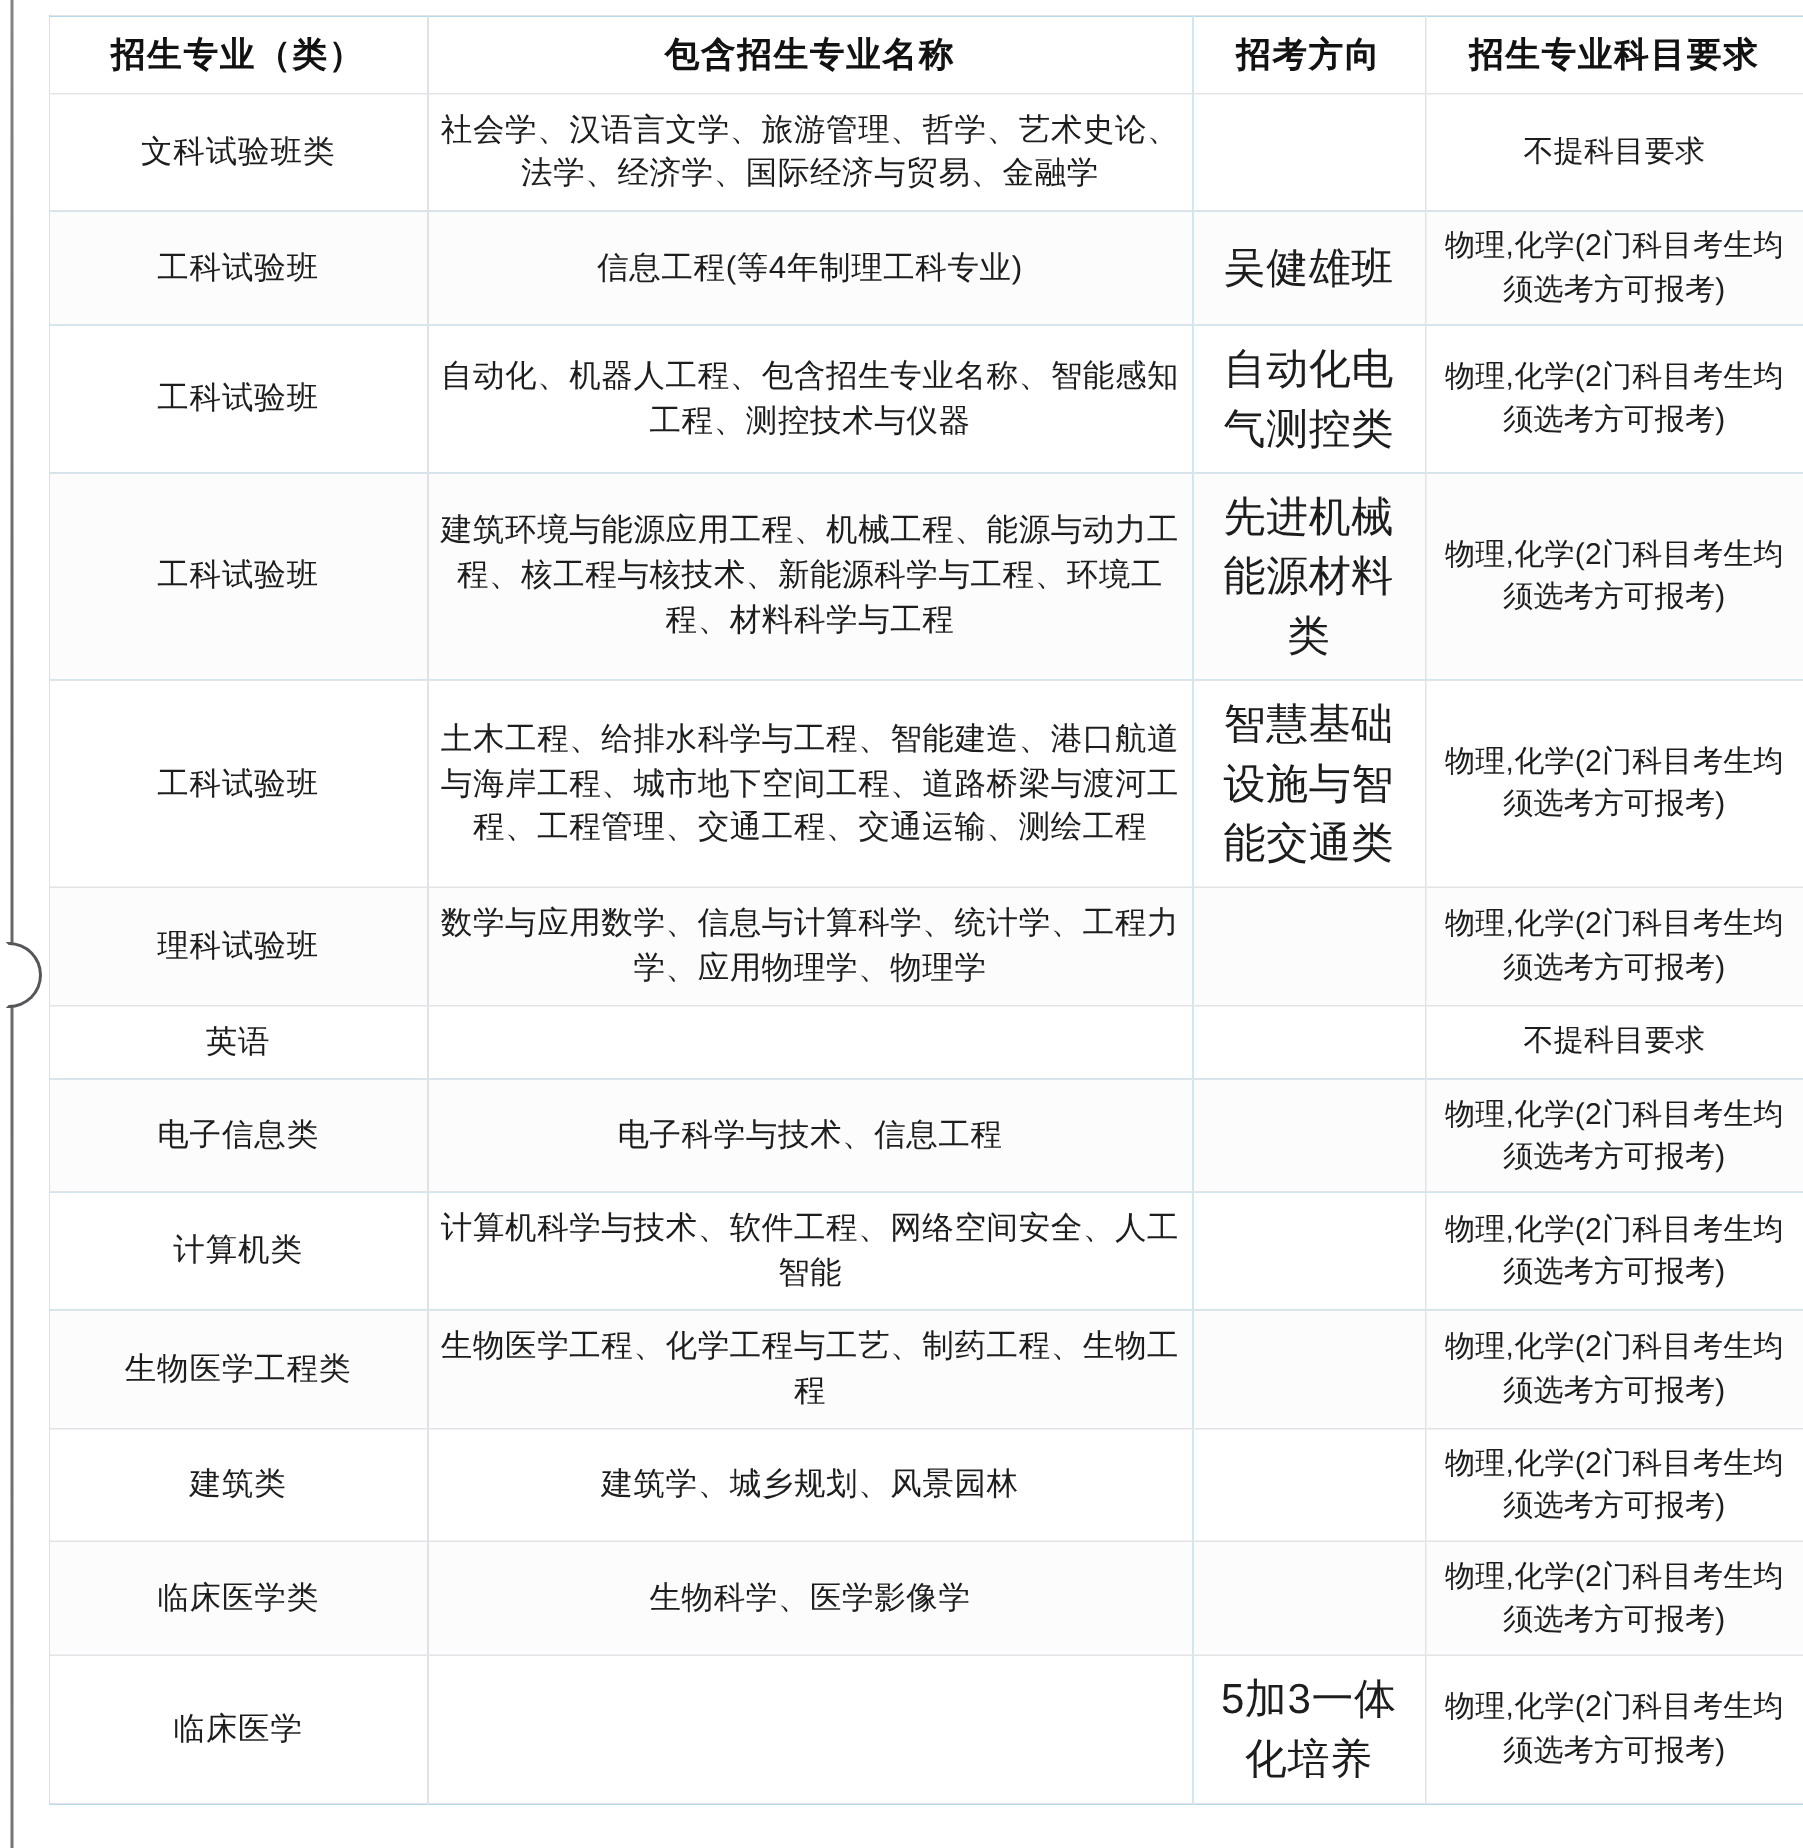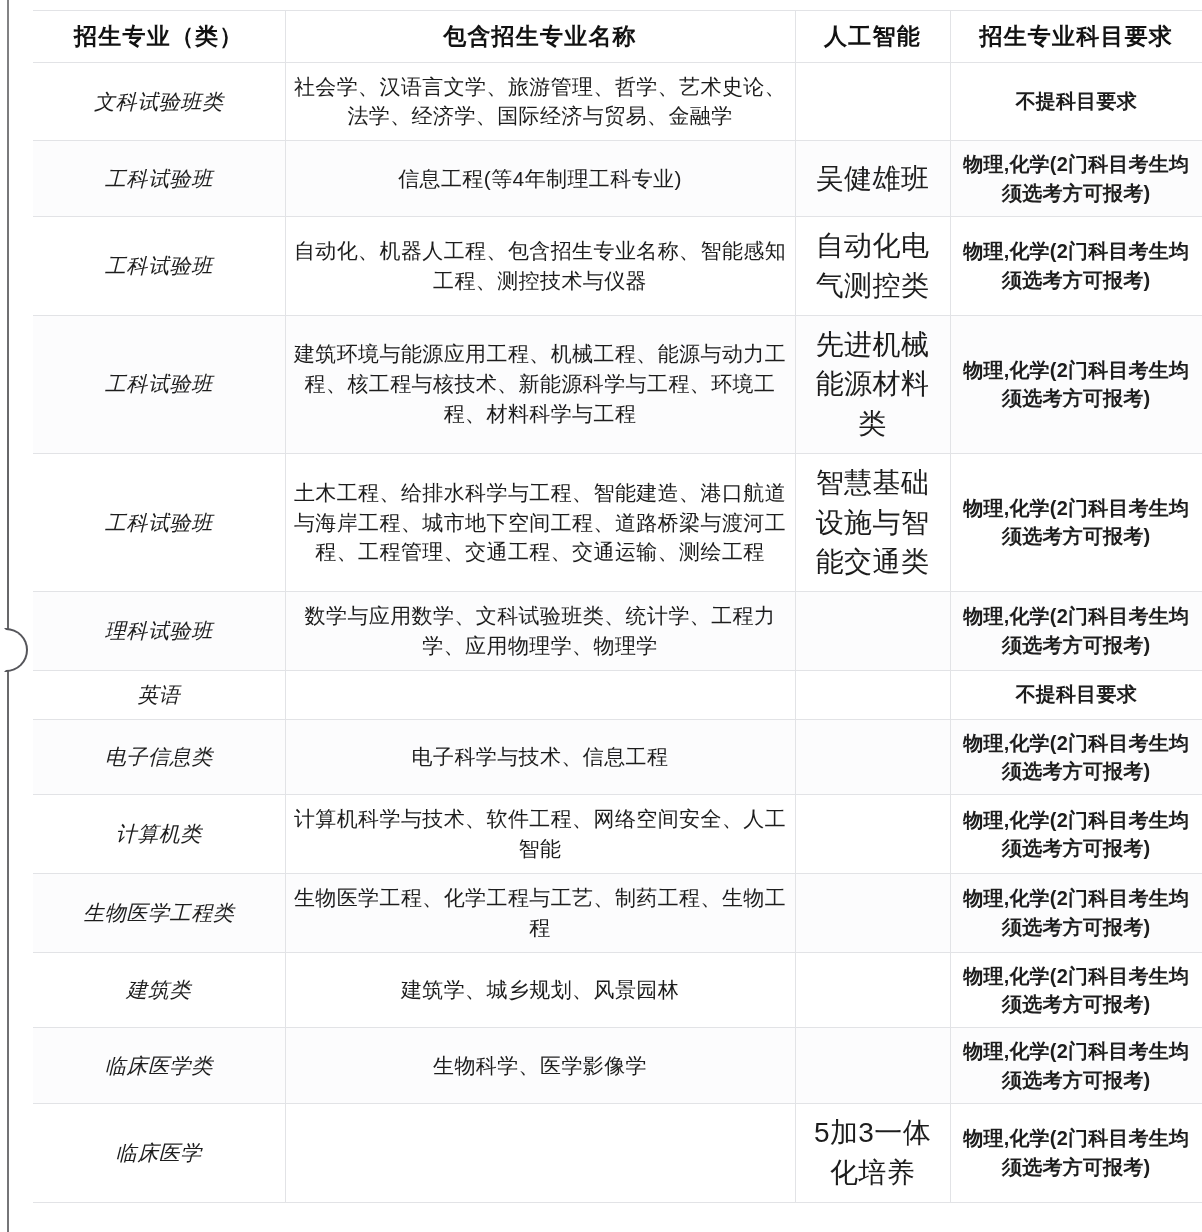--- a/index.html
+++ b/index.html
@@ -97,37 +97,35 @@
   col.c-major   { width: 252px; }
   col.c-names   { width: 510px; }
   col.c-dir     { width: 155px; }
   col.c-req     { width: 252px; }
 
   td.major {
     font-size: 21px;
     letter-spacing: .6px;
     color: #1d1d1d;
     white-space: nowrap;
-    font-style: italic;
   }
   td.names {
     font-size: 21px;
     letter-spacing: .4px;
     color: #1d1d1d;
   }
   td.dir {
     font-size: 28px;
     letter-spacing: .4px;
     color: #1d1d1d;
   }
   td.req {
     font-size: 20px;
     letter-spacing: .2px;
     color: #1d1d1d;
-    font-weight: bold;
   }
   td.empty { font-size: 0; }
 
   
   tbody tr:nth-child(even) td { background: #fcfcfd; }
 </style>
 </head>
 <body>
 
 <div id="page-edge-left"></div>
@@ -139,21 +137,21 @@
     <colgroup>
       <col class="c-major">
       <col class="c-names">
       <col class="c-dir">
       <col class="c-req">
     </colgroup>
     <thead>
       <tr>
         <th>招生专业（类）</th>
         <th>包含招生专业名称</th>
-        <th>人工智能</th>
+        <th>招考方向</th>
         <th>招生专业科目要求</th>
       </tr>
     </thead>
     <tbody id="table-body">
         <tr>
           <td class="major">文科试验班类</td>
           <td class="names">社会学、汉语言文学、旅游管理、哲学、艺术史论、法学、经济学、国际经济与贸易、金融学</td>
           <td class="dir empty"></td>
           <td class="req">不提科目要求</td>
         </tr>
@@ -176,21 +174,21 @@
           <td class="req">物理,化学(2门科目考生均须选考方可报考)</td>
         </tr>
         <tr>
           <td class="major">工科试验班</td>
           <td class="names">土木工程、给排水科学与工程、智能建造、港口航道与海岸工程、城市地下空间工程、道路桥梁与渡河工程、工程管理、交通工程、交通运输、测绘工程</td>
           <td class="dir">智慧基础设施与智能交通类</td>
           <td class="req">物理,化学(2门科目考生均须选考方可报考)</td>
         </tr>
         <tr>
           <td class="major">理科试验班</td>
-          <td class="names">数学与应用数学、文科试验班类、统计学、工程力学、应用物理学、物理学</td>
+          <td class="names">数学与应用数学、信息与计算科学、统计学、工程力学、应用物理学、物理学</td>
           <td class="dir empty"></td>
           <td class="req">物理,化学(2门科目考生均须选考方可报考)</td>
         </tr>
         <tr>
           <td class="major">英语</td>
           <td class="names empty"></td>
           <td class="dir empty"></td>
           <td class="req">不提科目要求</td>
         </tr>
         <tr>

